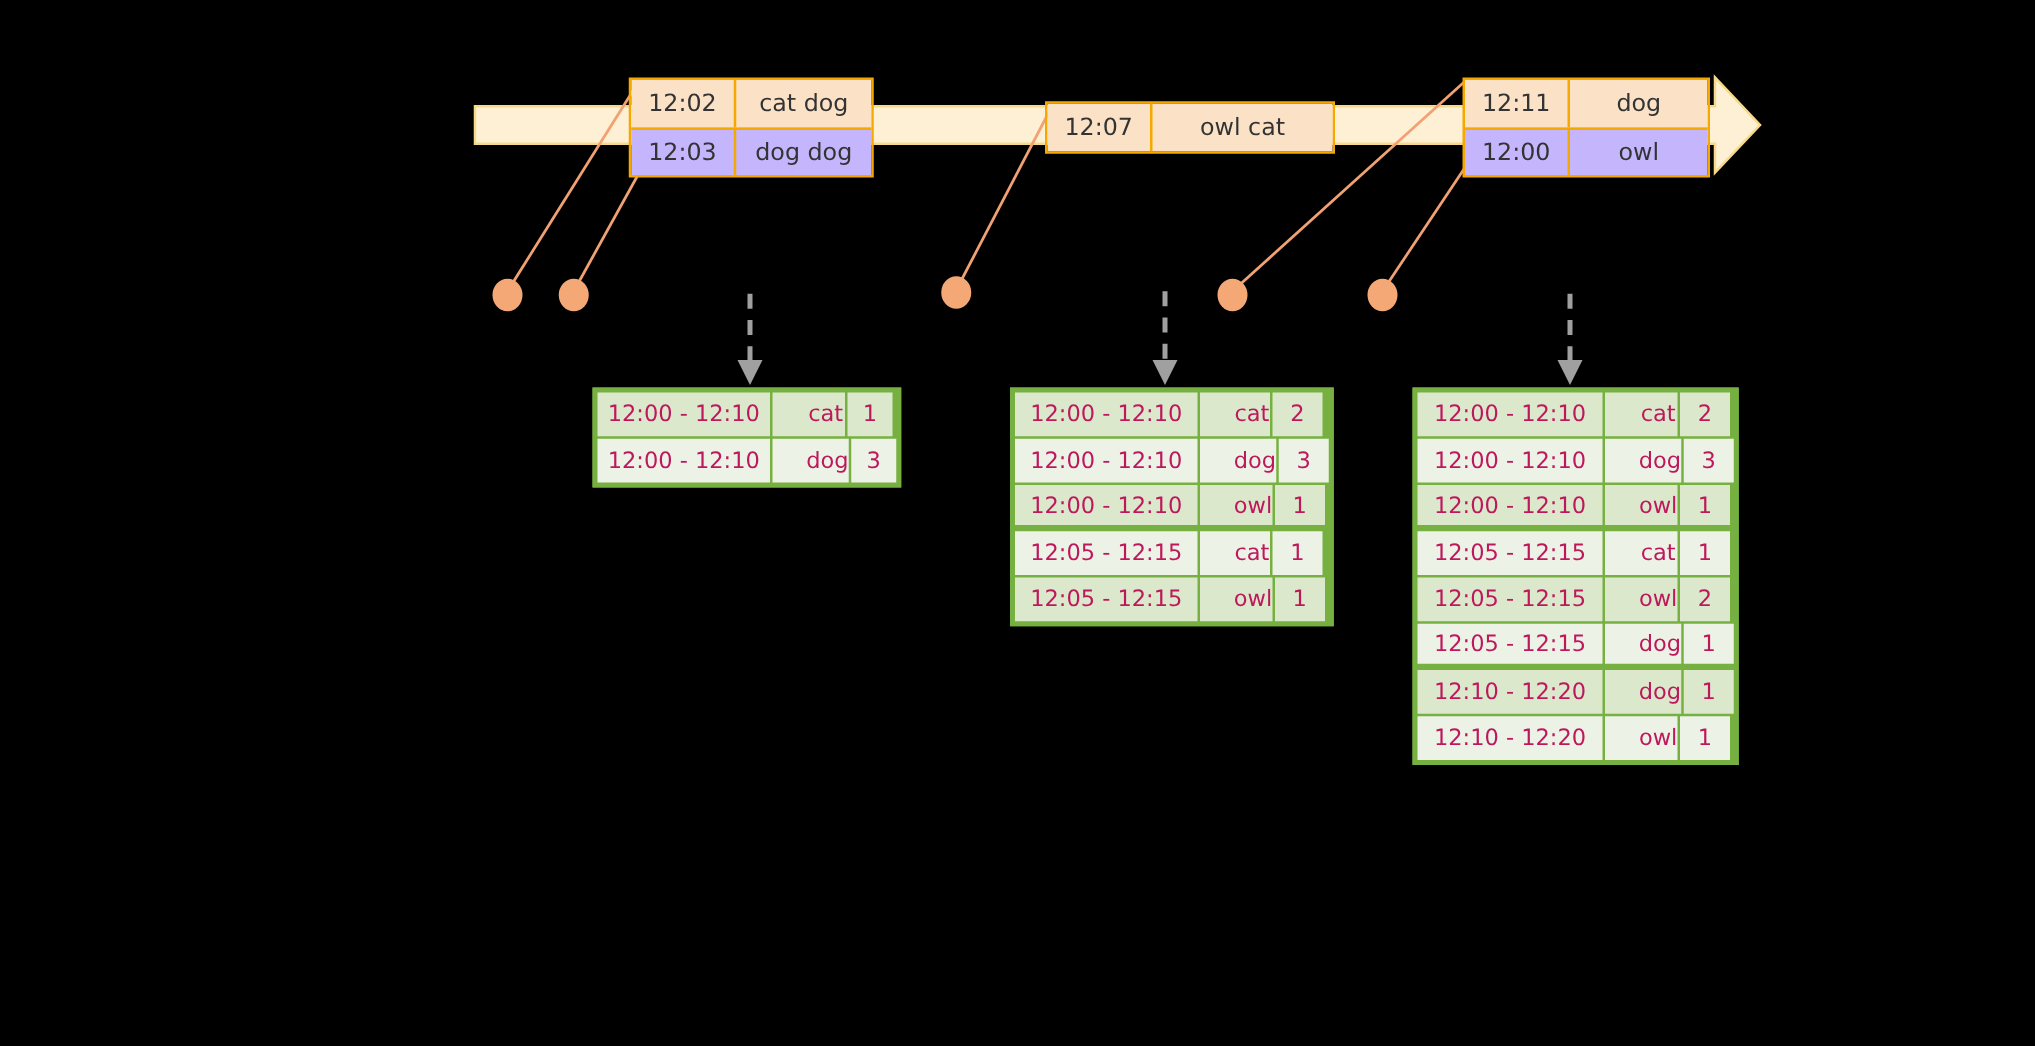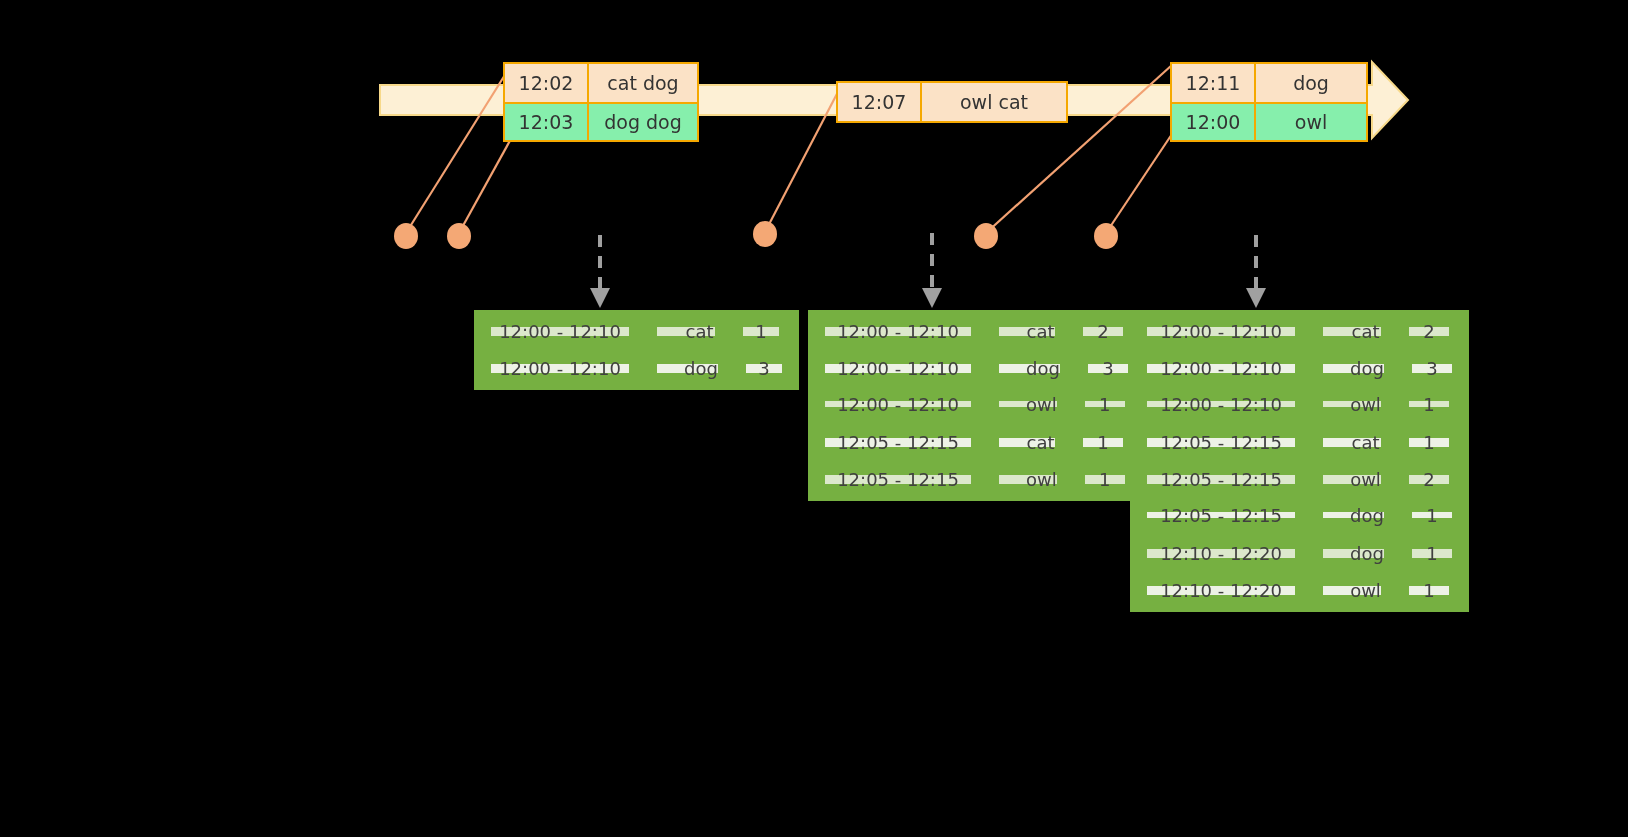--- a/index.html
+++ b/index.html
@@ -35,21 +35,21 @@
     box-sizing: border-box;
     display: flex;
     flex-direction: column;
   }
   .evt-row {
     display: flex;
     height: 38px;
     box-sizing: border-box;
   }
   .evt-row.shade { background: #FBE2C6; }
-  .evt-row.light { background: #86efac; justify-content: flex-end; }
+  .evt-row.light { background: #c4b5fd; justify-content: flex-end; }
   .evt-row + .evt-row { border-top: 2px solid #F5A800; }
   .evt-time {
     width: 84px;
     box-sizing: border-box;
     display: flex;
     align-items: center;
     justify-content: center;
     font-size: 19px;
     color: #333333;
     border-right: 2px solid #F5A800;
@@ -79,23 +79,23 @@
     height: 37px;
     box-sizing: border-box;
   }
   .res-row.shade .res-cell { background: #DCE8CC; }
   .res-row.light .res-cell { background: #EDF2E6; }
   .res-cell {
     display: flex;
     align-items: center;
     justify-content: center;
     font-size: 18px;
-    color: #404040;
-    box-sizing: border-box;
-    margin: 14px;
+    color: #be185d;
+    box-sizing: border-box;
+    margin: 1px;
   }
   .res-cell.win  { flex: 0 0 138px; }
   .res-cell.word { flex: 0 0 62px; padding-left: 27px; }
   .res-cell.cnt  { flex: 0 0 40px; }
   .res-table.t1 .res-cell.win  { flex: 0 0 138px; }
   .res-table.t1 .res-cell.word { flex: 0 0 58px; }
   .res-table.t1 .res-cell.cnt  { flex: 0 0 36px; }
   .res-table.t2 .res-cell.win  { flex: 0 0 146px; }
   .res-table.t2 .res-cell.word { flex: 0 0 56px; }
   .res-table.t2 .res-cell.cnt  { flex: 0 0 40px; }

